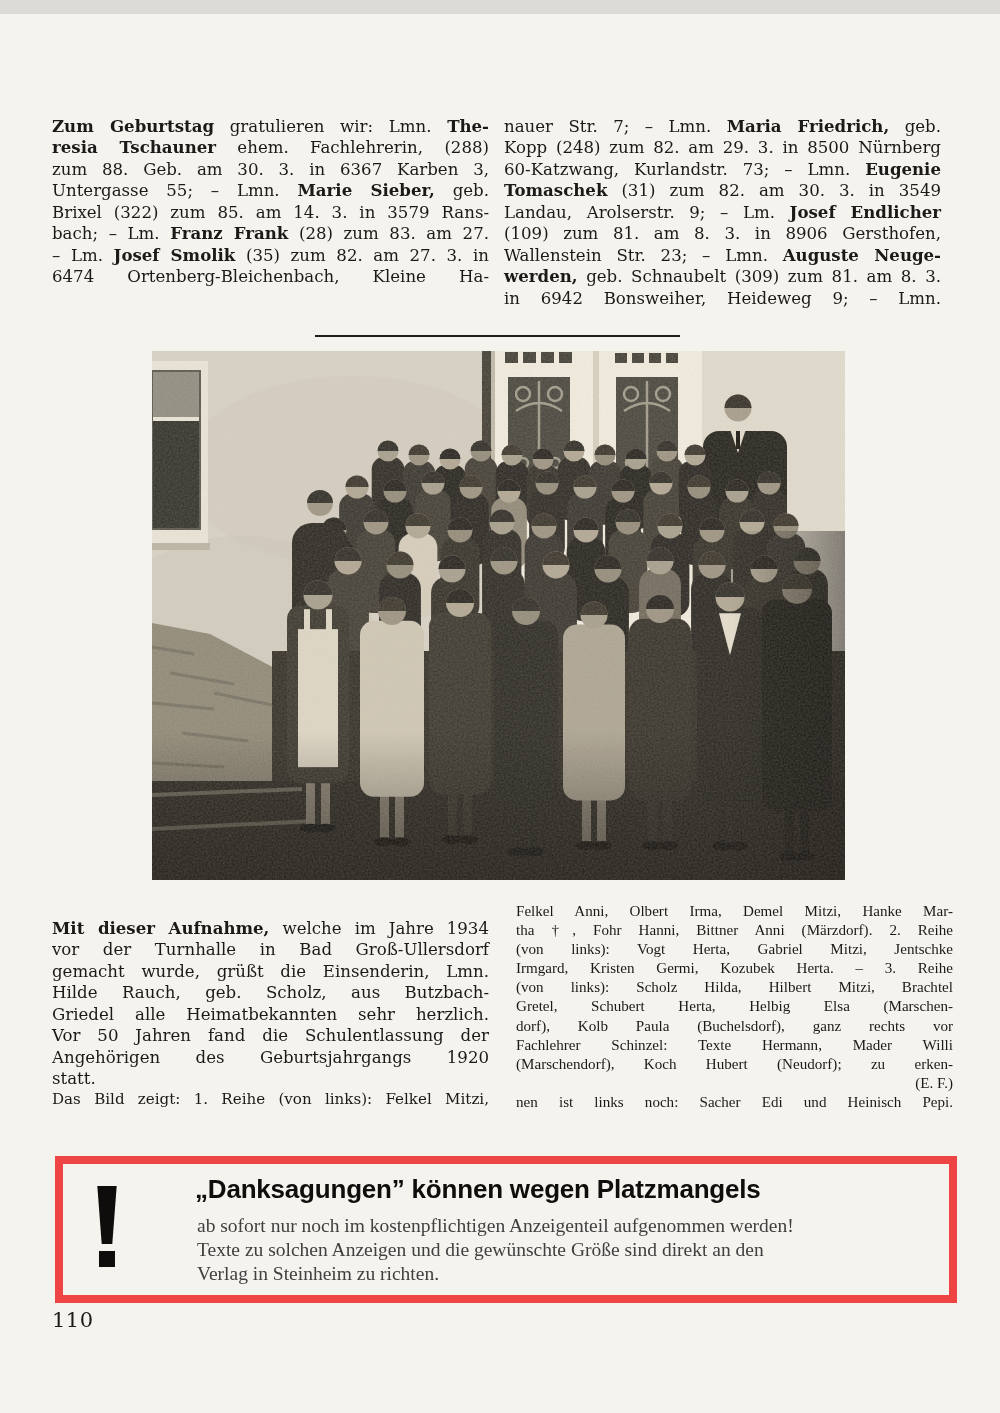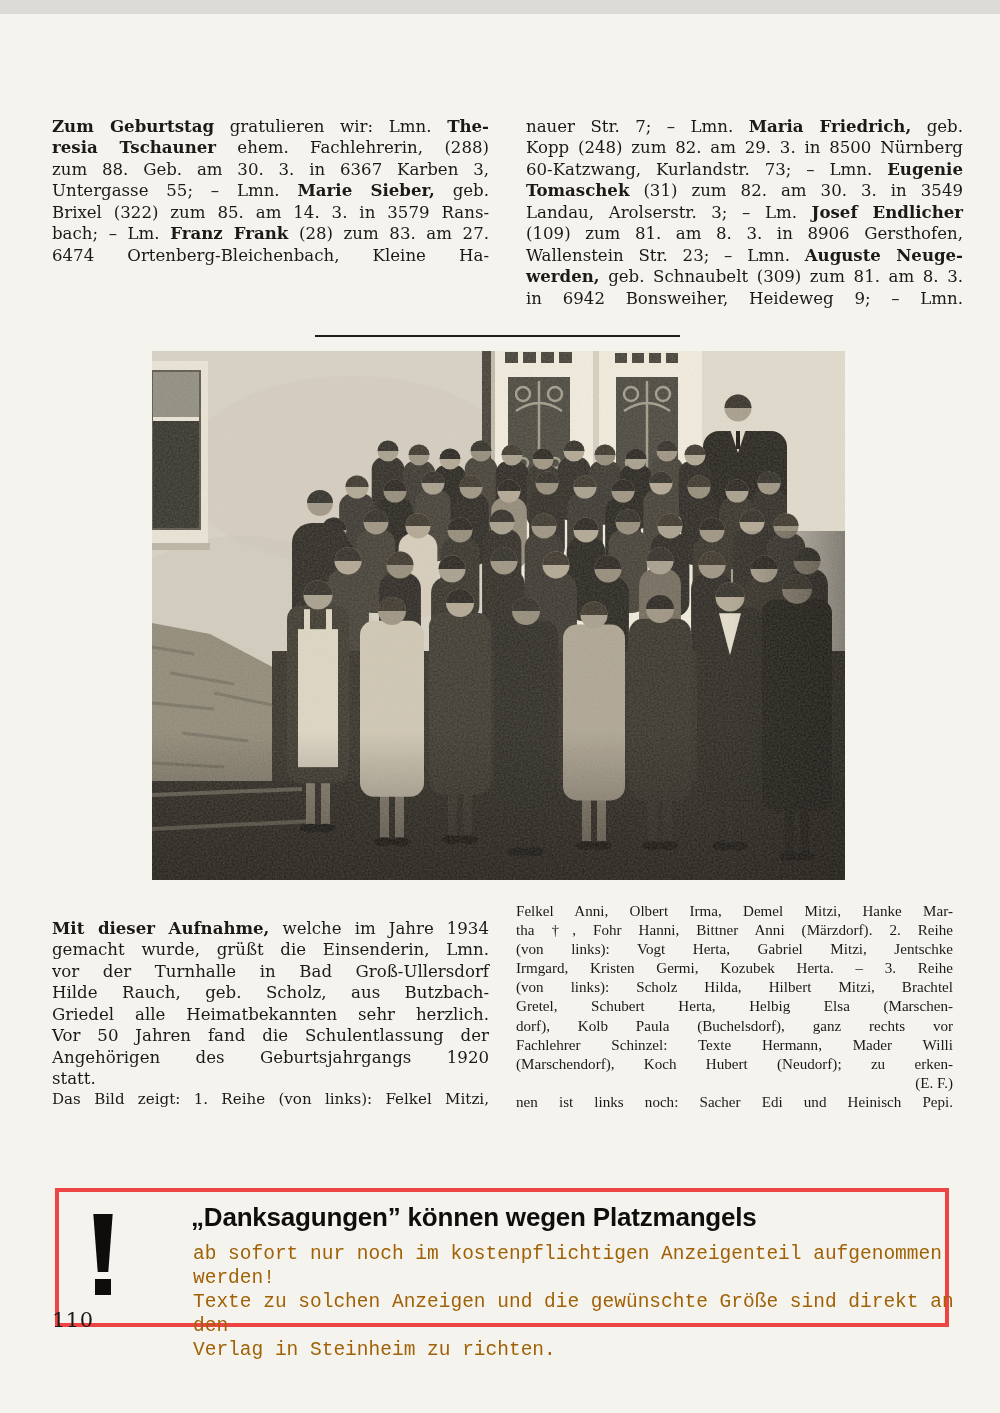--- a/index.html
+++ b/index.html
@@ -16,59 +16,60 @@
   .big{font-size:16.6px;line-height:21.45px;}
   .small{font-size:15.1px;line-height:19.1px;}
   .tline{text-align:justify;text-align-last:justify;}
   .tline.al-left{text-align-last:left;}
   .tline.al-right{text-align-last:right;}
   .b{font-weight:700;}
   #divider{position:absolute;left:315px;top:321px;width:365px;height:2px;background:#1f1e1b;}
   #photo-wrap{position:absolute;left:152px;top:337px;width:693px;height:529px;background:#cfccc3;}
   #photo-wrap svg{display:block;filter:sepia(.08) contrast(1.03);}
   #notice-box{
-    position:absolute;left:55px;top:1174px;width:886px;height:131px;
-    border:4px solid #ef4444;background:#f5f3ee;
+    position:absolute;left:55px;top:1142px;width:886px;height:131px;
+    border:8px solid #ef4444;background:#f5f3ee;
   }
   #excl-icon{position:absolute;left:33px;top:22px;}
   .excl-bar{width:22px;height:58px;background:#0e0d0b;clip-path:polygon(6% 0,94% 0,74% 100%,26% 100%);}
   .excl-dot{width:16px;height:16px;background:#0e0d0b;margin:7px 0 0 3px;}
   #notice-title{
     position:absolute;left:132px;top:10px;width:760px;
     font-family:"Liberation Sans", sans-serif;
     font-weight:700;font-size:26px;letter-spacing:-0.2px;color:#0f0e0c;
   }
   #notice-body{
     position:absolute;left:134px;top:50px;width:770px;
-    font-family:Liberation Mono, monospace;
-    font-size:19.5px;line-height:24px;color:#a16207;
+    font-family:Liberation Serif, serif;
+    font-size:19.5px;line-height:24px;color:#404040;
   }
   #notice-body .tline{text-align:left;text-align-last:left;}
   #page-number{position:absolute;left:52px;top:1294px;font-size:21px;letter-spacing:.5px;text-align:right;}
 </style>
 </head>
 <body>
 
 <div id="sheet">
 
   <div class="col big" style="left:52px;top:102px;">
       <div class="tline"><span class="b">Zum Geburtstag</span><span> gratulieren wir: Lmn. </span><span class="b">The-</span></div>
       <div class="tline"><span class="b">resia Tschauner</span><span> ehem. Fachlehrerin, (288)</span></div>
       <div class="tline"><span>zum 88. Geb. am 30. 3. in 6367 Karben 3,</span></div>
       <div class="tline"><span>Untergasse 55; – Lmn. </span><span class="b">Marie Sieber,</span><span> geb.</span></div>
       <div class="tline"><span>Brixel (322) zum 85. am 14. 3. in 3579 Rans-</span></div>
       <div class="tline"><span>bach; – Lm. </span><span class="b">Franz Frank</span><span> (28) zum 83. am 27.</span></div>
+      <div class="tline"><span>– Lm. </span><span class="b">Josef Smolik</span><span> (35) zum 82. am 27. 3. in</span></div>
       <div class="tline"><span>6474 Ortenberg-Bleichenbach, Kleine Ha-</span></div>
     </div>
-  <div class="col big" style="left:526px;top:102px;">
+  <div class="col big" style="left:504px;top:102px;">
       <div class="tline"><span>nauer Str. 7; – Lmn. </span><span class="b">Maria Friedrich,</span><span> geb.</span></div>
       <div class="tline"><span>Kopp (248) zum 82. am 29. 3. in 8500 Nürnberg</span></div>
       <div class="tline"><span>60-Katzwang, Kurlandstr. 73; – Lmn. </span><span class="b">Eugenie</span></div>
       <div class="tline"><span class="b">Tomaschek</span><span> (31) zum 82. am 30. 3. in 3549</span></div>
-      <div class="tline"><span>Landau, Arolserstr. 3; – Lm. </span><span class="b">Josef Endlicher</span></div>
+      <div class="tline"><span>Landau, Arolserstr. 9; – Lm. </span><span class="b">Josef Endlicher</span></div>
       <div class="tline"><span>(109) zum 81. am 8. 3. in 8906 Gersthofen,</span></div>
       <div class="tline"><span>Wallenstein Str. 23; – Lmn. </span><span class="b">Auguste Neuge-</span></div>
       <div class="tline"><span class="b">werden,</span><span> geb. Schnaubelt (309) zum 81. am 8. 3.</span></div>
       <div class="tline"><span>in 6942 Bonsweiher, Heideweg 9; – Lmn.</span></div>
     </div>
 
   <div id="divider"></div>
 
   <div id="photo-wrap">
     <svg viewBox="0 0 693 529" width="693" height="529" role="img" aria-label="Schwarzweiß-Gruppenfoto von 1934: Schulkinder mit Fachlehrer vor der Turnhalle in Bad Groß-Ullersdorf">
@@ -362,22 +363,22 @@
 
       <rect x="580" y="180" width="113" height="349" fill="url(#gr)"></rect>
       <rect y="380" width="693" height="149" fill="url(#gb)"></rect>
       <rect width="693" height="529" filter="url(#grain)" opacity="0.5"></rect>
     </svg>
   </div>
 
   <div class="col" style="left:52px;top:904px;">
     <div class="big">
         <div class="tline"><span class="b">Mit dieser Aufnahme,</span><span> welche im Jahre 1934</span></div>
+        <div class="tline"><span>vor der Turnhalle in Bad Groß-Ullersdorf</span></div>
         <div class="tline"><span>gemacht wurde, grüßt die Einsenderin, Lmn.</span></div>
-        <div class="tline"><span>vor der Turnhalle in Bad Groß-Ullersdorf</span></div>
         <div class="tline"><span>Hilde Rauch, geb. Scholz, aus Butzbach-</span></div>
         <div class="tline"><span>Griedel alle Heimatbekannten sehr herzlich.</span></div>
         <div class="tline"><span>Vor 50 Jahren fand die Schulentlassung der</span></div>
         <div class="tline"><span>Angehörigen des Geburtsjahrgangs 1920</span></div>
         <div class="tline al-left"><span>statt.</span></div>
       </div>
     <div class="small">
         <div class="tline"><span>Das Bild zeigt: 1. Reihe (von links): Felkel Mitzi,</span></div>
       </div>
   </div>

